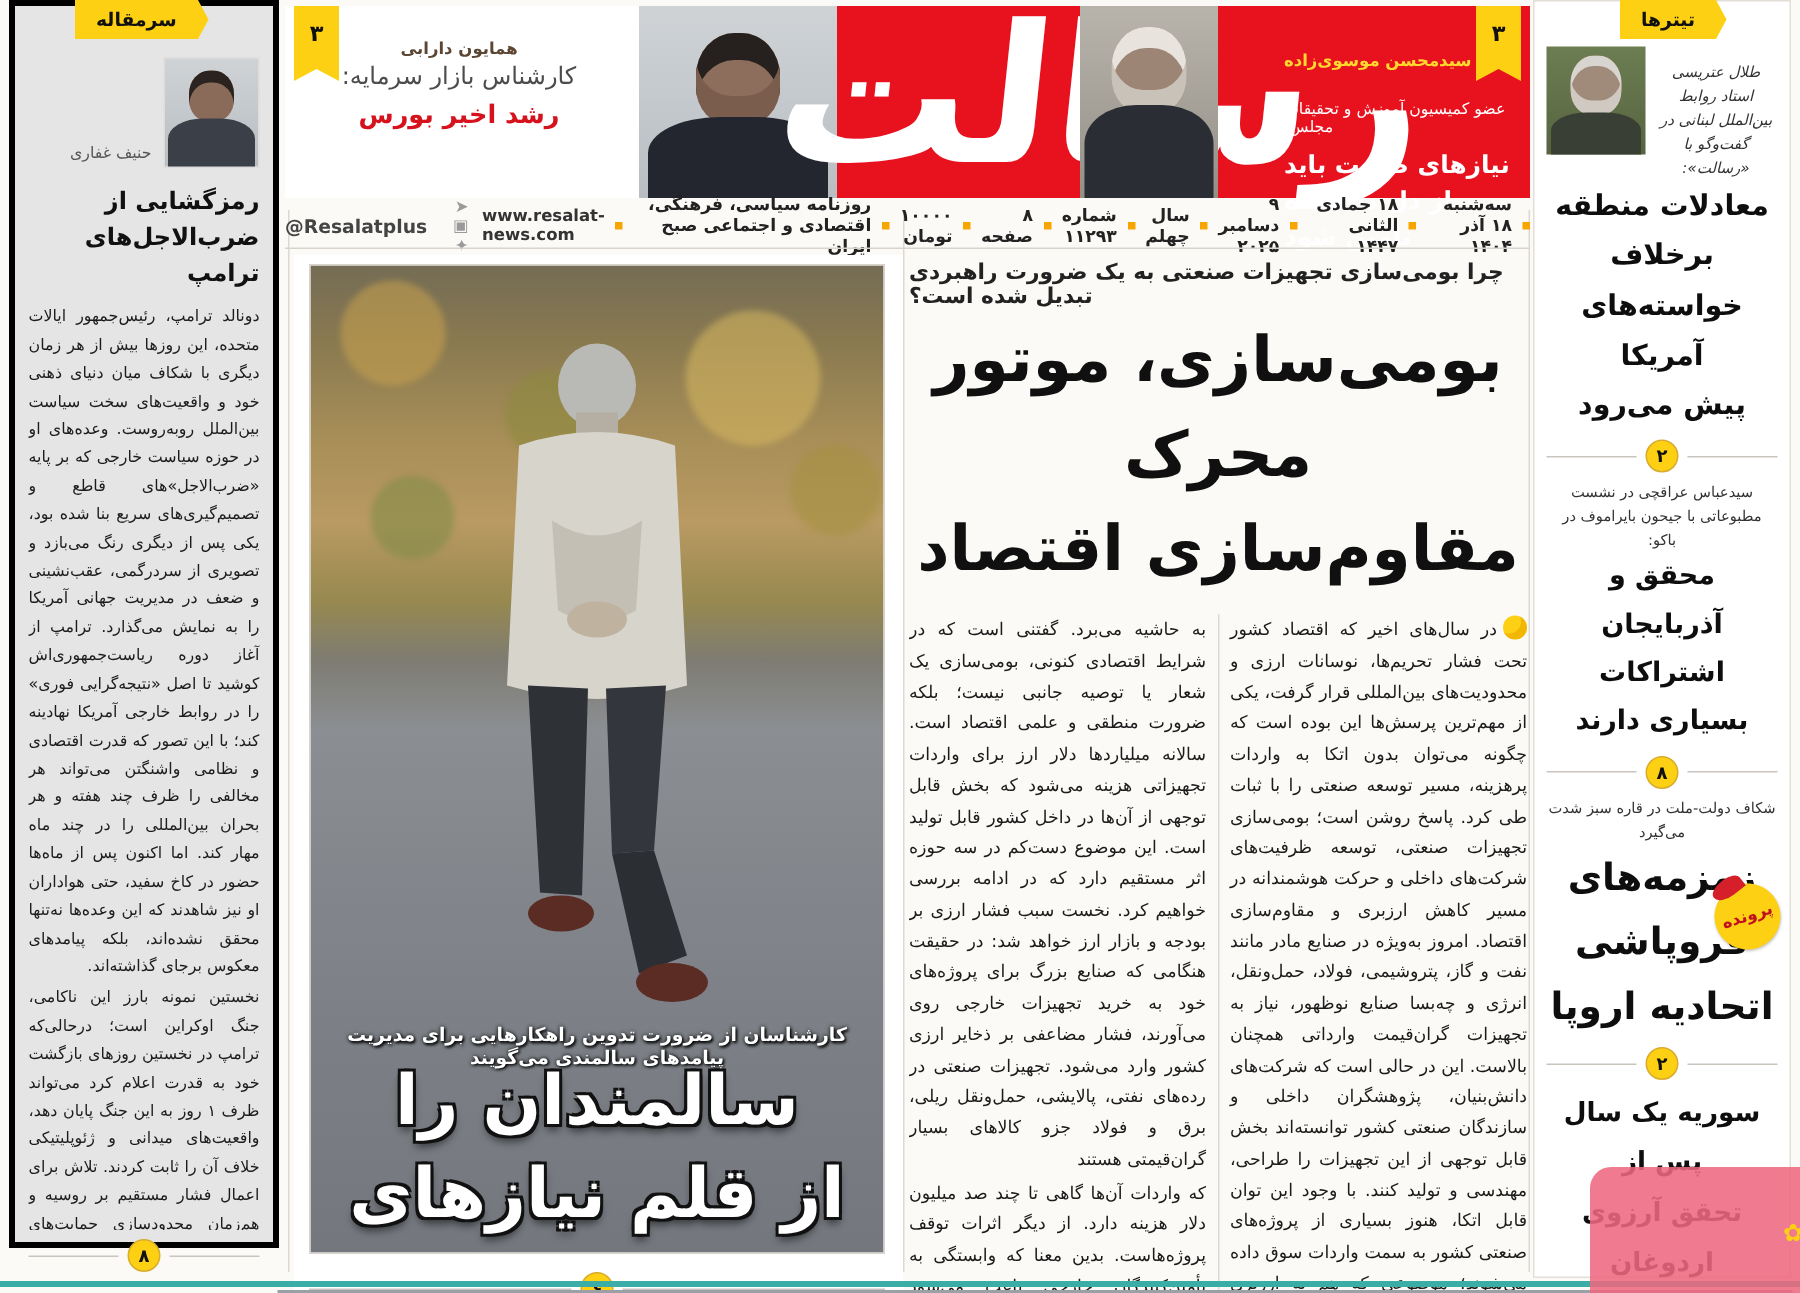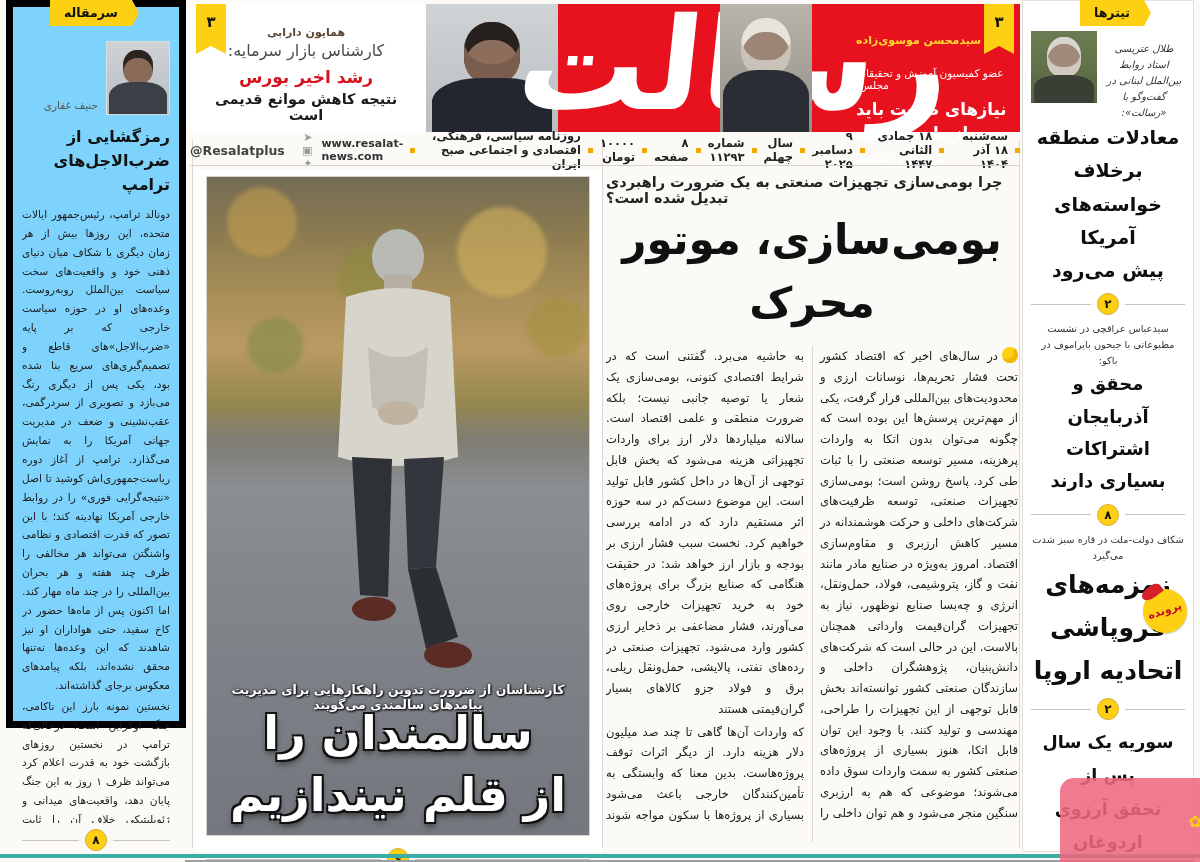--- a/index.html
+++ b/index.html
@@ -53,22 +53,22 @@
   .dateline .handle { direction:ltr; font-size:12.5px; color:#444; font-weight:bold; }
   .dateline-rule { position:absolute; left:190px; top:165px; width:830px; height:1px; background:#d8d4cd; }
 
   
   .sep { display:flex; align-items:center; margin:6px 0; }
   .sep .ln { flex:1; height:1px; background:#c9c5be; }
   .sep .badge { width:22px; height:22px; border-radius:50%; background:#fdd014; border:1px solid #d8ac2e;
     color:#111; font-weight:900; font-size:12px; text-align:center; line-height:20px; margin:0 6px; }
 
   
-  .editorial { position:absolute; left:6px; top:0; width:180px; height:728px; background:#7dd3fc;
-    border:7px solid #000000; padding:34px 9px 8px 9px; }
+  .editorial { position:absolute; left:6px; top:0; width:180px; height:832px; background:#e5e5e5;
+    border:4px solid #000000; padding:34px 9px 8px 9px; }
   .ribbon-tab { position:absolute; top:0; height:26px; background:#fdd014; color:#111; font-weight:900;
     font-size:12.5px; padding:0 14px; line-height:26px; z-index:4; }
   .ribbon-tab::before { content:""; position:absolute; right:-7px; top:0; border-top:13px solid transparent;
     border-bottom:13px solid transparent; border-left:7px solid #fdd014; }
   .editorial-ribbon { left:50px; }
   .ed-head { display:flex; align-items:flex-end; gap:8px; }
   .ed-photo { width:64px; height:74px; flex:0 0 auto; border:1px solid #ddd; }
   .ed-photo .head { top:8px; width:30px; height:34px; background:#8a6a58; box-shadow:inset 0 8px 0 #2b2320; }
   .ed-photo .body-sh { top:40px; width:58px; height:34px; background:#3b3f47; }
   .ed-byline { font-size:10.5px; color:#555; padding-bottom:4px; }
@@ -137,21 +137,20 @@
 
   <div class="mast-left-panel">
     <div class="portrait mast-left-photo">
       <div class="head"></div>
         <div class="body-sh"></div>
     </div>
     <div class="mast-left-text">
       <div class="nm">همایون دارابی</div>
       <div class="rl">کارشناس بازار سرمایه:</div>
       <div class="h-red">رشد اخیر بورس</div>
-      <div class="h-blk">نتیجه کاهش موانع قدیمی است</div>
     </div>
   </div>
 
   <div class="logo-callig">رسالت</div>
 
   <div class="mast-right">
     <div class="mast-right-text">
       <div class="nm">سیدمحسن موسوی‌زاده</div>
       <div class="rl">عضو کمیسیون آموزش و تحقیقات مجلس:</div>
       <div class="hl">
@@ -229,34 +228,35 @@
       <ellipse cx="90" cy="196" rx="20" ry="12" fill="#bfb39f"></ellipse>
       <path d="M44 240 L84 242 L80 380 L52 378 Z" fill="#2e3136"></path>
       <path d="M96 242 L136 240 L128 350 L100 352 Z" fill="#33363c"></path>
       <path d="M100 352 L128 350 L150 420 L118 432 Z" fill="#2b2e33"></path>
       <ellipse cx="66" cy="392" rx="22" ry="12" fill="#5a2c24"></ellipse>
       <ellipse cx="140" cy="438" rx="24" ry="13" fill="#5a2c24"></ellipse>
     </svg>
     <div class="photo-caption">کارشناسان از ضرورت تدوین راهکارهایی برای مدیریت پیامدهای سالمندی می‌گویند</div>
     <div class="photo-headline">
       <div>سالمندان را</div>
-      <div>از قلم نیندازیم</div>
+      <div>از قلم نیازهای</div>
     </div>
   </div>
   <div class="sep photo-foot">
     <span class="ln"></span>
     <span class="badge">۶</span>
     <span class="ln"></span>
   </div>
 </div>
 
 <div class="main-art">
   <div class="main-kicker">چرا بومی‌سازی تجهیزات صنعتی به یک ضرورت راهبردی تبدیل شده است؟</div>
   <div class="main-headline">
     <div>بومی‌سازی، موتور محرک</div>
+    <div>مقاوم‌سازی اقتصاد</div>
   </div>
   <div class="main-body">
     <p><span class="lead-orn"></span><span>در سال‌های اخیر که اقتصاد کشور تحت فشار تحریم‌ها، نوسانات ارزی و محدودیت‌های بین‌المللی قرار گرفت، یکی از مهم‌ترین پرسش‌ها این بوده است که چگونه می‌توان بدون اتکا به واردات پرهزینه، مسیر توسعه صنعتی را با ثبات طی کرد. پاسخ روشن است؛ بومی‌سازی تجهیزات صنعتی، توسعه ظرفیت‌های شرکت‌های داخلی و حرکت هوشمندانه در مسیر کاهش ارزبری و مقاوم‌سازی اقتصاد. امروز به‌ویژه در صنایع مادر مانند نفت و گاز، پتروشیمی، فولاد، حمل‌ونقل، انرژی و چه‌بسا صنایع نوظهور، نیاز به تجهیزات گران‌قیمت وارداتی همچنان بالاست. این در حالی است که شرکت‌های دانش‌بنیان، پژوهشگران داخلی و سازندگان صنعتی کشور توانسته‌اند بخش قابل توجهی از این تجهیزات را طراحی، مهندسی و تولید کنند. با وجود این توان قابل اتکا، هنوز بسیاری از پروژه‌های صنعتی کشور به سمت واردات سوق داده می‌شوند؛ موضوعی که هم به ارزبری سنگین منجر می‌شود و هم توان داخلی را به حاشیه می‌برد. گفتنی است که در شرایط اقتصادی کنونی، بومی‌سازی یک شعار یا توصیه جانبی نیست؛ بلکه ضرورت منطقی و علمی اقتصاد است. سالانه میلیاردها دلار ارز برای واردات تجهیزاتی هزینه می‌شود که بخش قابل توجهی از آن‌ها در داخل کشور قابل تولید است. این موضوع دست‌کم در سه حوزه اثر مستقیم دارد که در ادامه بررسی خواهیم کرد. نخست سبب فشار ارزی بر بودجه و بازار ارز خواهد شد: در حقیقت هنگامی که صنایع بزرگ برای پروژه‌های خود به خرید تجهیزات خارجی روی می‌آورند، فشار مضاعفی بر ذخایر ارزی کشور وارد می‌شود. تجهیزات صنعتی در رده‌های نفتی، پالایشی، حمل‌ونقل ریلی، برق و فولاد جزو کالاهای بسیار گران‌قیمتی هستند</span></p>
     <p>که واردات آن‌ها گاهی تا چند صد میلیون دلار هزینه دارد. از دیگر اثرات توقف پروژه‌هاست. بدین معنا که وابستگی به تأمین‌کنندگان خارجی باعث می‌شود بسیاری از پروژه‌ها با سکون مواجه شوند چراکه قطعات و تجهیزات کلیدی یا به‌موقع نمی‌رسند یا با چند برابر قیمت عرضه می‌شوند. این در حالی است که شرکت‌های دانش‌بنیان و سازندگان بزرگ داخلی، اعلام آمادگی کامل برای تولید انواع تجهیزات کرده‌اند اما عدم اعتماد کافی، نبود حمایت پایدار و ترجیح برخی مجریان پروژه‌ها به خریدهای خارجی، مانع شکوفایی ظرفیت‌شان شده است. بنابراین بومی‌سازی امروز یک گزینه اقتصادی انتخابی نیست بلکه تنها مسیر منطقی برای عبور از فشارهای خارجی و دستیابی به توسعه پایدار است.</p>
 
   </div>
 
 </div>
 
 <div class="ribbon-tab sidebar-ribbon">تیترها</div>

